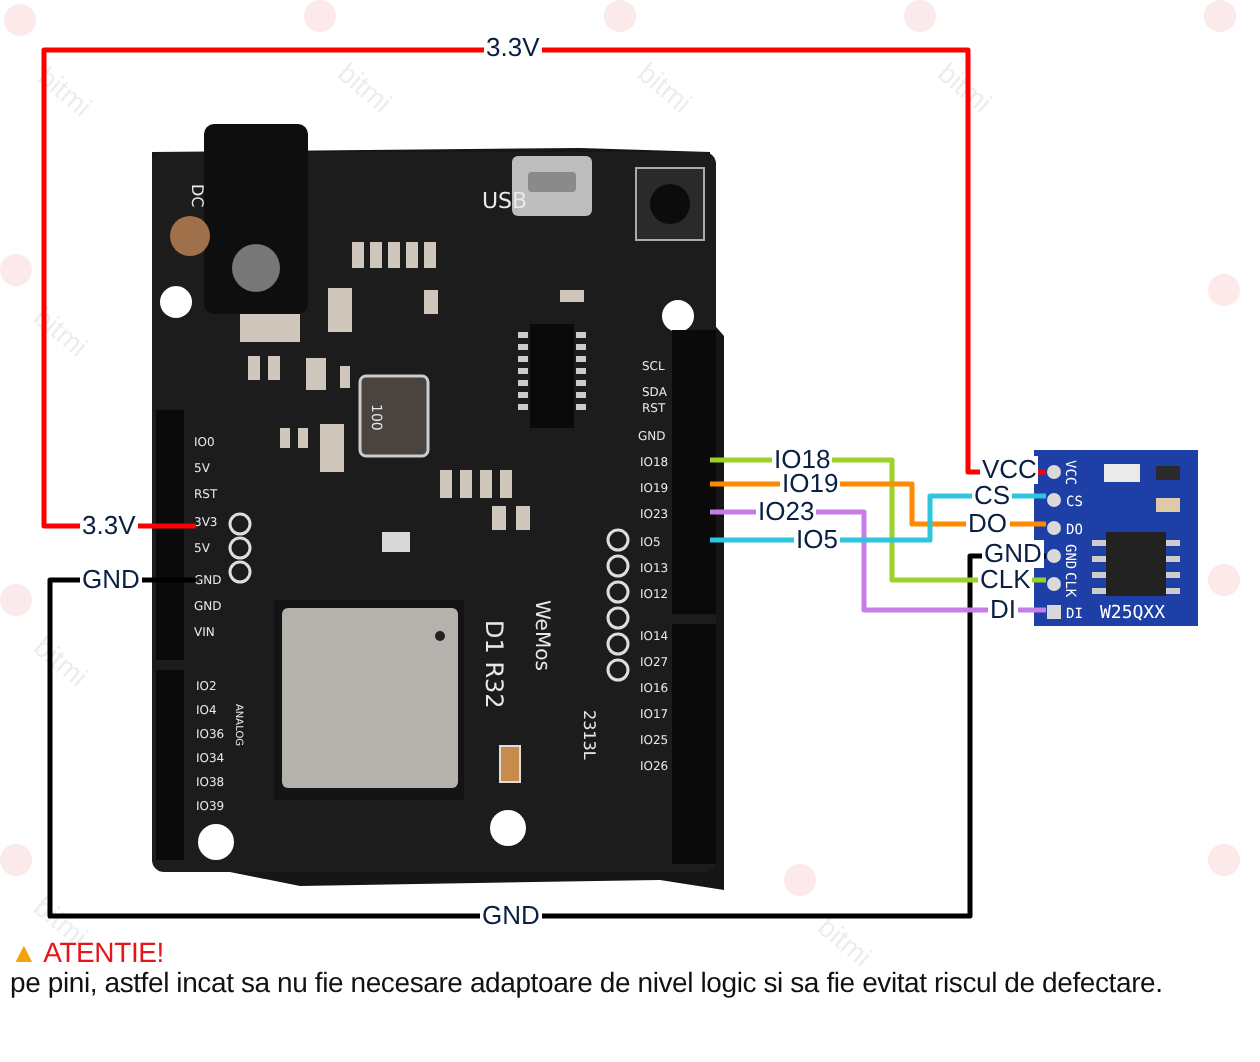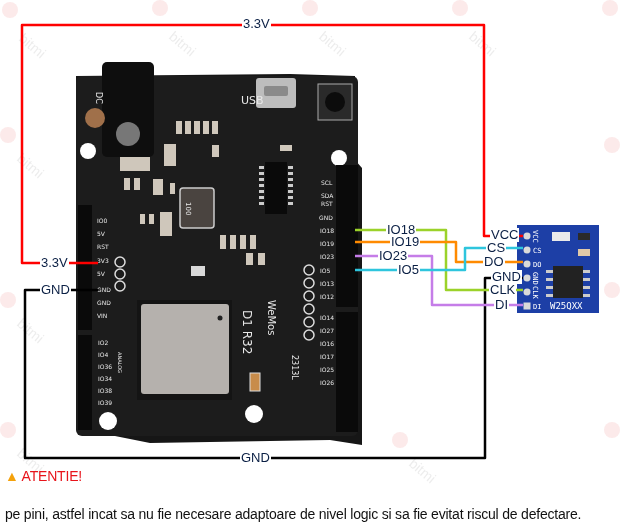--- a/index.html
+++ b/index.html
@@ -267,17 +267,17 @@
 <span class="wlabel" style="left:486px;top:241px;">CS</span>
 <span class="wlabel" style="left:483px;top:255px;">DO</span>
 <span class="wlabel" style="left:491px;top:270px;">GND</span>
 <span class="wlabel" style="left:489px;top:283px;">CLK</span>
 <span class="wlabel" style="left:494px;top:298px;">DI</span>
 
 <div class="note title">
   <span style="color:#f4a10b;">▲</span>
   <span>ATENTIE!</span>
 </div>
-<div class="note" style="top:508px;">
+<div class="note" style="top:485px;">
   <span>pe pini, astfel incat sa nu fie necesare adaptoare de nivel logic si sa fie evitat riscul de defectare.</span>
 </div>
 
 </div>
 
 </body></html>

